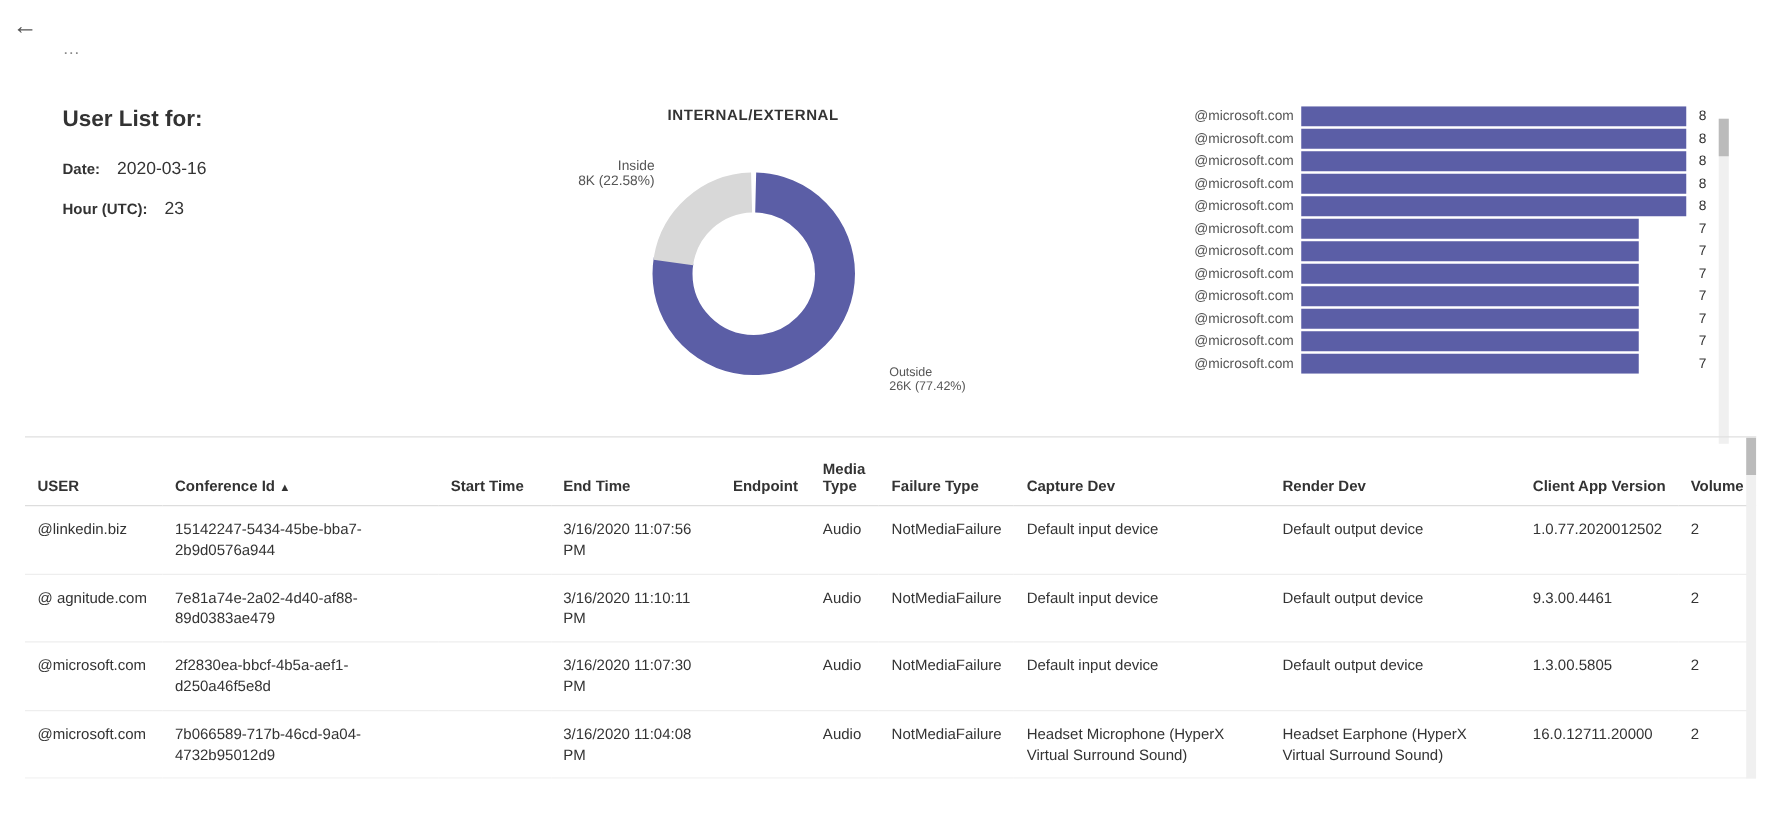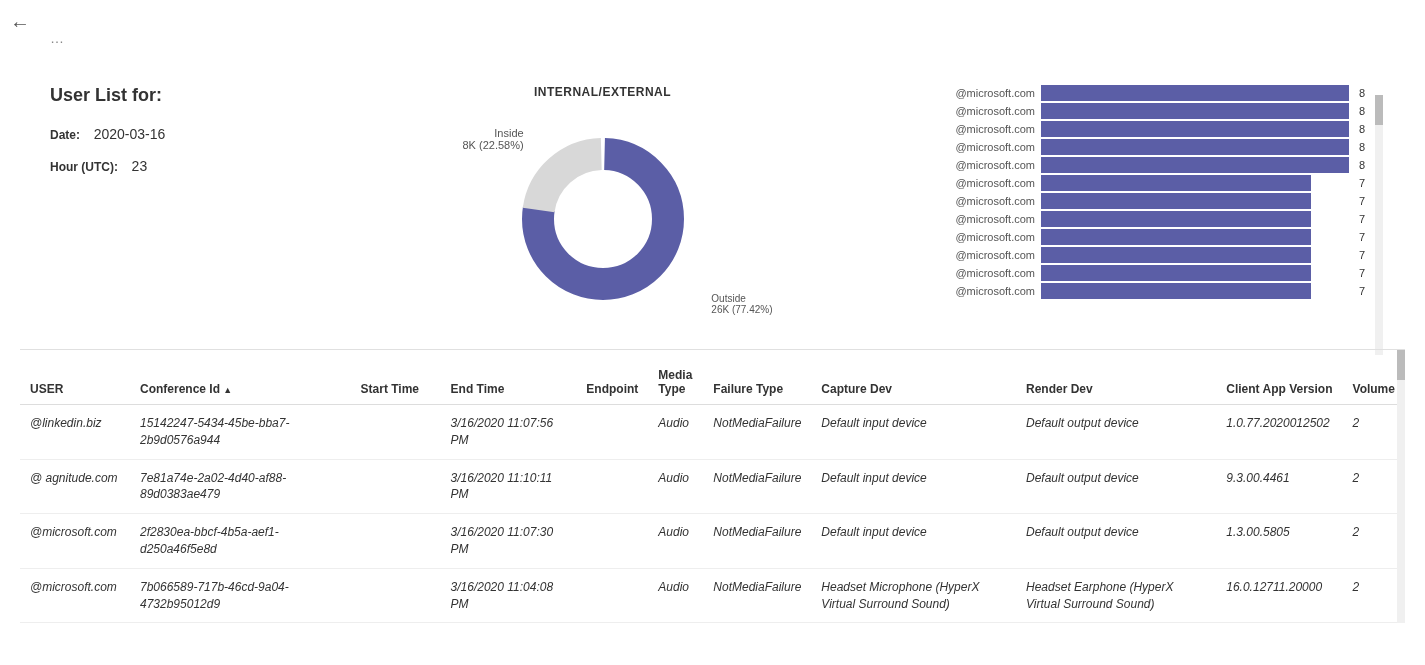--- a/index.html
+++ b/index.html
@@ -27,21 +27,21 @@
     .bar-label { width: 100px; text-align: right; font-size: 11px; color: #555; flex-shrink: 0; }
     .bar-track { flex: 1; position: relative; height: 16px; }
     .bar-fill { height: 100%; background: #5b5ea6; }
     .bar-value { font-size: 11px; color: #333; margin-left: 4px; width: 16px; }
 
     
     .table-section { padding: 10px 0 0 0; border-top: 1px solid #e0e0e0; margin-top: 10px; }
     .data-table { width: 100%; border-collapse: collapse; font-size: 12px; }
     .data-table thead tr { border-bottom: 1px solid #ddd; }
     .data-table thead th { padding: 8px 10px; text-align: left; font-weight: 600; font-size: 12px; color: #333; white-space: nowrap; vertical-align: bottom; }
-    .data-table tbody tr { border-bottom: 1px solid #eee; font-style: italic; }
+    .data-table tbody tr { border-bottom: 1px solid #eee; }
     .data-table tbody td { padding: 10px 10px; vertical-align: top; line-height: 1.4; }
   </style>
 </head>
 <body>
 
 <button class="back-btn">←</button>
 <span class="ellipsis">…</span>
 
 <div style="padding: 55px 20px 0 20px;">
 

